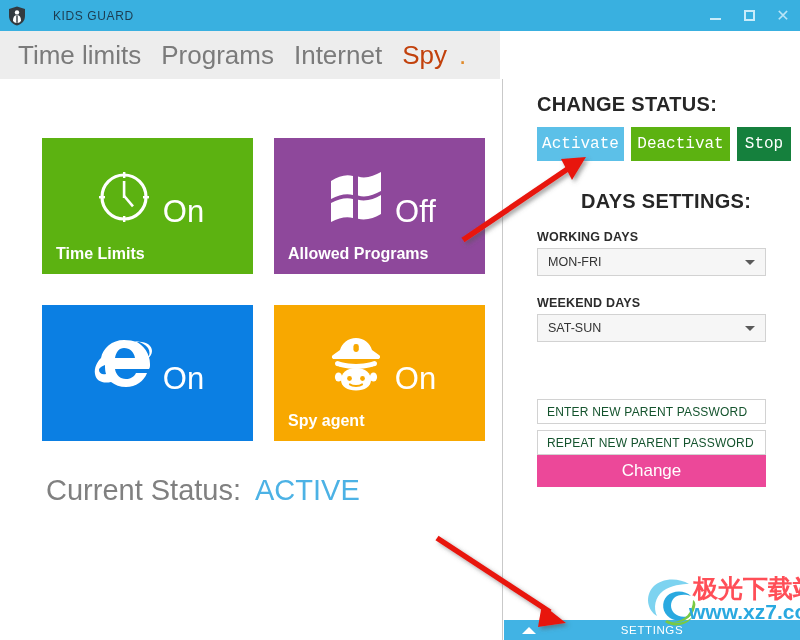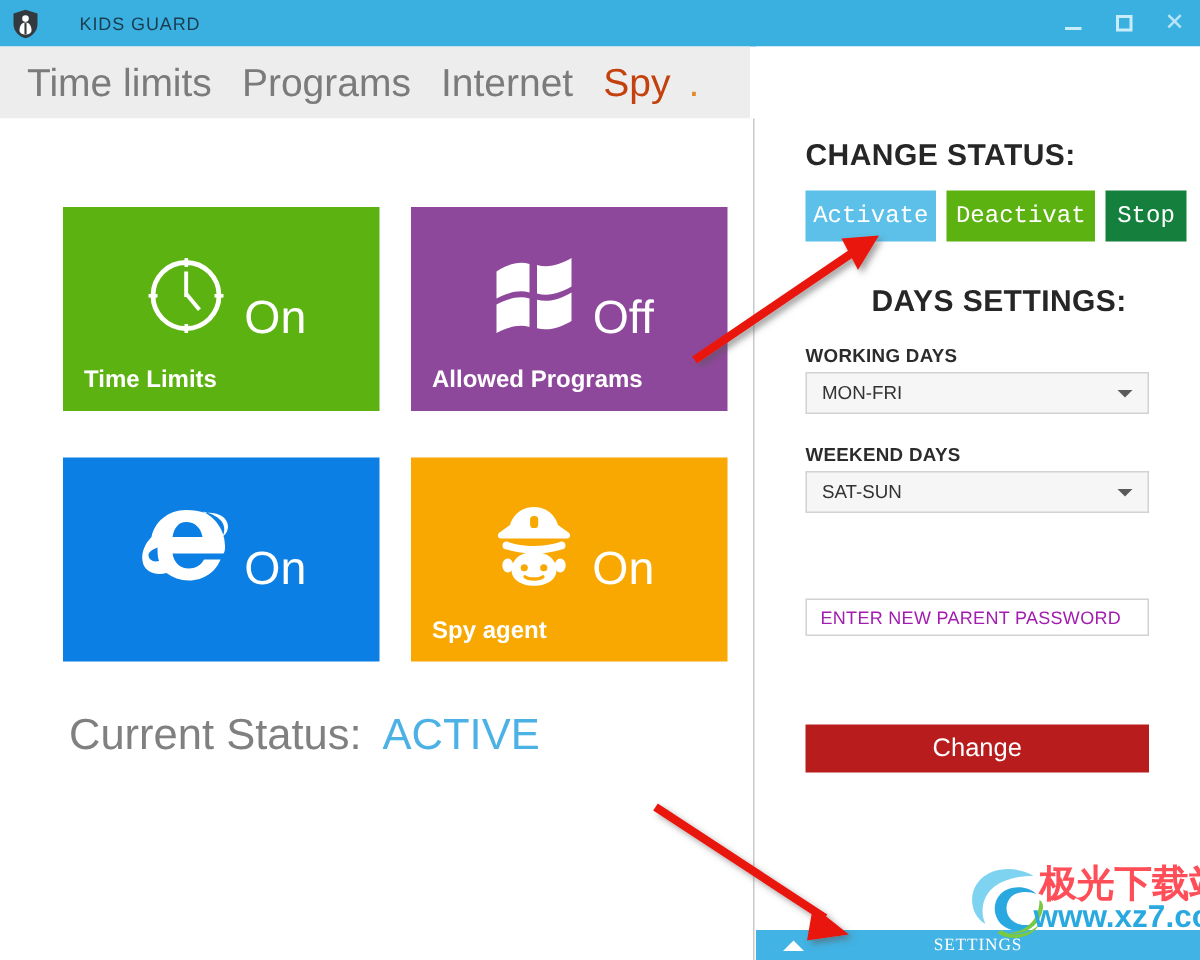--- a/index.html
+++ b/index.html
@@ -177,28 +177,28 @@
 
   .pwdbox {
     position: absolute; left: 33px;
     width: 229px; height: 25px;
     background: #ffffff; border: 1px solid #d2d2d2;
     display: flex; align-items: center;
   }
   #pwd1 { top: 368px; }
   #pwd2 { top: 399px; }
   .pwdbox .ph {
-    font-size: 12px; color: #a21caf; margin-left: 9px;
+    font-size: 12px; color: #14532d; margin-left: 9px;
     letter-spacing: .2px;
     font-family: "Liberation Sans", sans-serif;
   }
   #btn-change {
-    position: absolute; left: 33px; top: 452px;
+    position: absolute; left: 33px; top: 424px;
     width: 229px; height: 32px;
-    background: #b91c1c; color: #fff;
+    background: #ec4899; color: #fff;
     display: flex; align-items: center; justify-content: center;
     font-size: 17px; font-weight: 300;
     font-family: "Liberation Sans", sans-serif;
   }
 
   
   .settingsbar {
     position: absolute; left: 504px; top: 620px;
     width: 296px; height: 20px;
     background: #41b3e4;
@@ -208,21 +208,21 @@
     position: absolute; left: 18px;
     width: 0; height: 0;
     border-left: 7px solid transparent;
     border-right: 7px solid transparent;
     border-bottom: 7px solid #ffffff;
   }
   .settingsbar .slabel {
     position: absolute; left: 0; width: 296px;
     text-align: center;
     font-size: 11.5px; color: #ffffff; letter-spacing: .6px;
-    font-family: Liberation Serif, serif;
+    font-family: Liberation Sans, sans-serif;
   }
 
   
   .watermark {
     position: absolute; left: 645px; top: 570px;
     width: 155px; height: 58px;
     pointer-events: none;
   }
   .wm-cn {
     position: absolute; left: 48px; top: 2px;
@@ -368,20 +368,23 @@
     <div class="field-label" id="lbl-weekend">WEEKEND DAYS</div>
     <div class="combo" id="combo-weekend">
       <span class="val">SAT-SUN</span>
       <span class="arrow"></span>
     </div>
 
 
     <div class="pwdbox" id="pwd1">
       <span class="ph">ENTER NEW PARENT PASSWORD</span>
     </div>
+    <div class="pwdbox" id="pwd2">
+      <span class="ph">REPEAT NEW PARENT PASSWORD</span>
+    </div>
 
     <div id="btn-change">Change</div>
   </div>
 
   <div class="settingsbar">
     <span class="uptri"></span>
     <span class="slabel">SETTINGS</span>
   </div>
 
   <div class="watermark">

